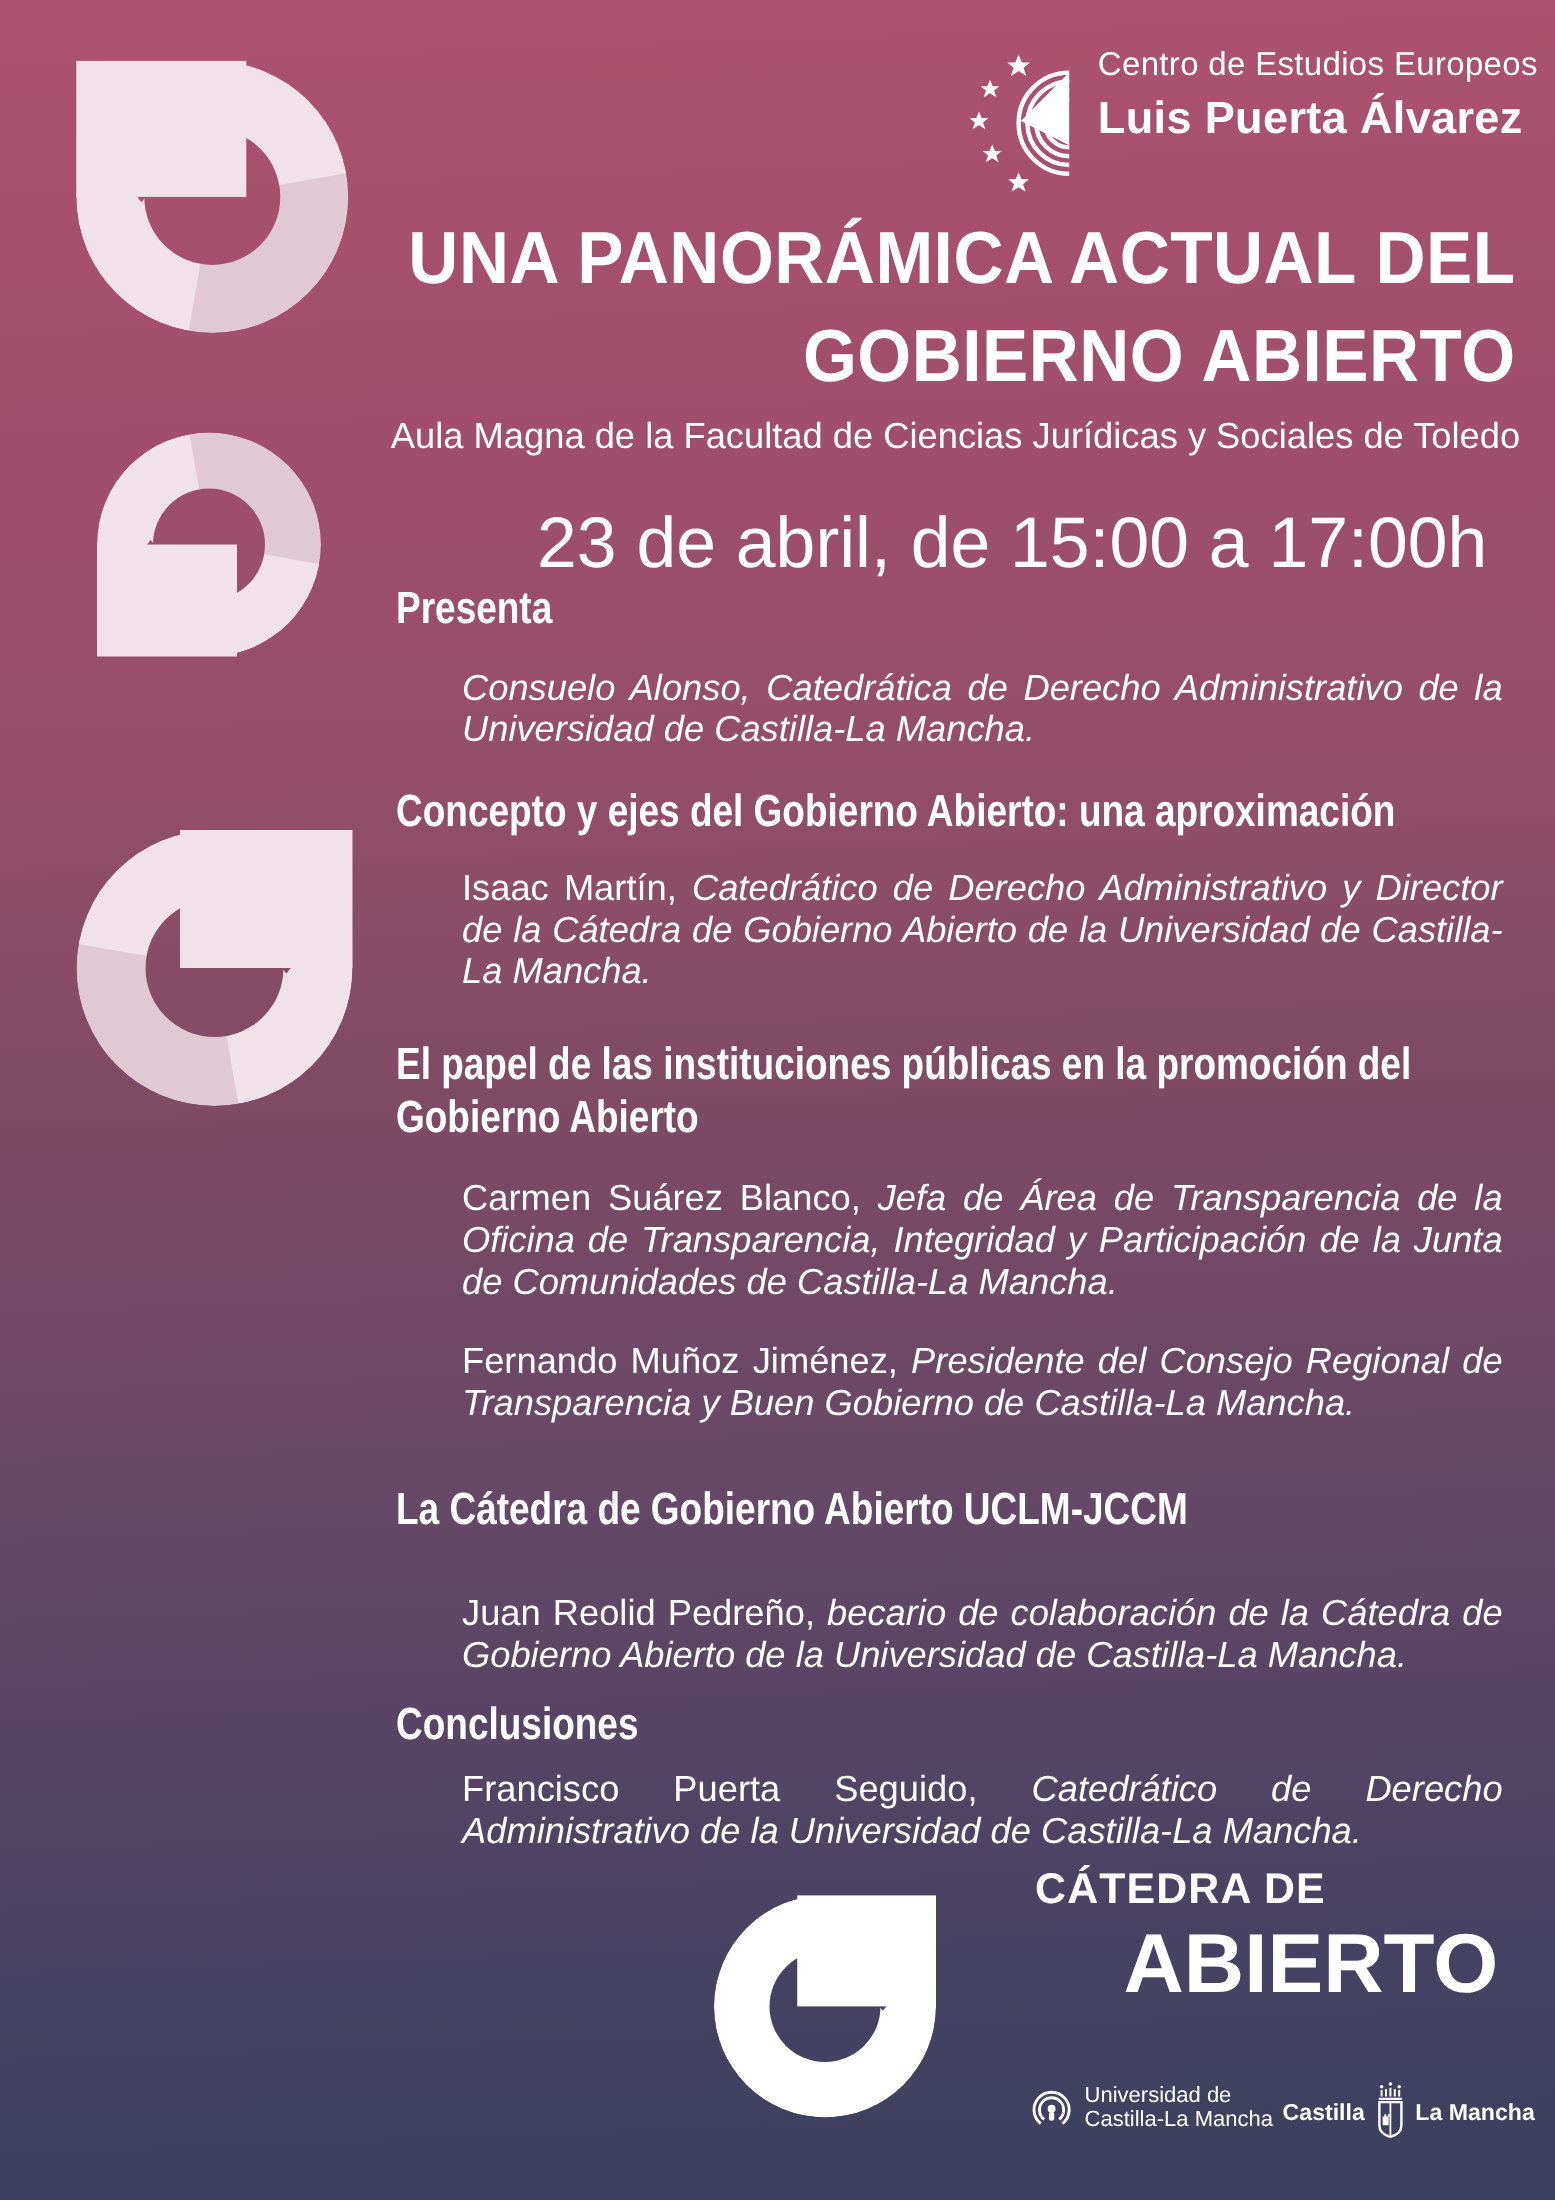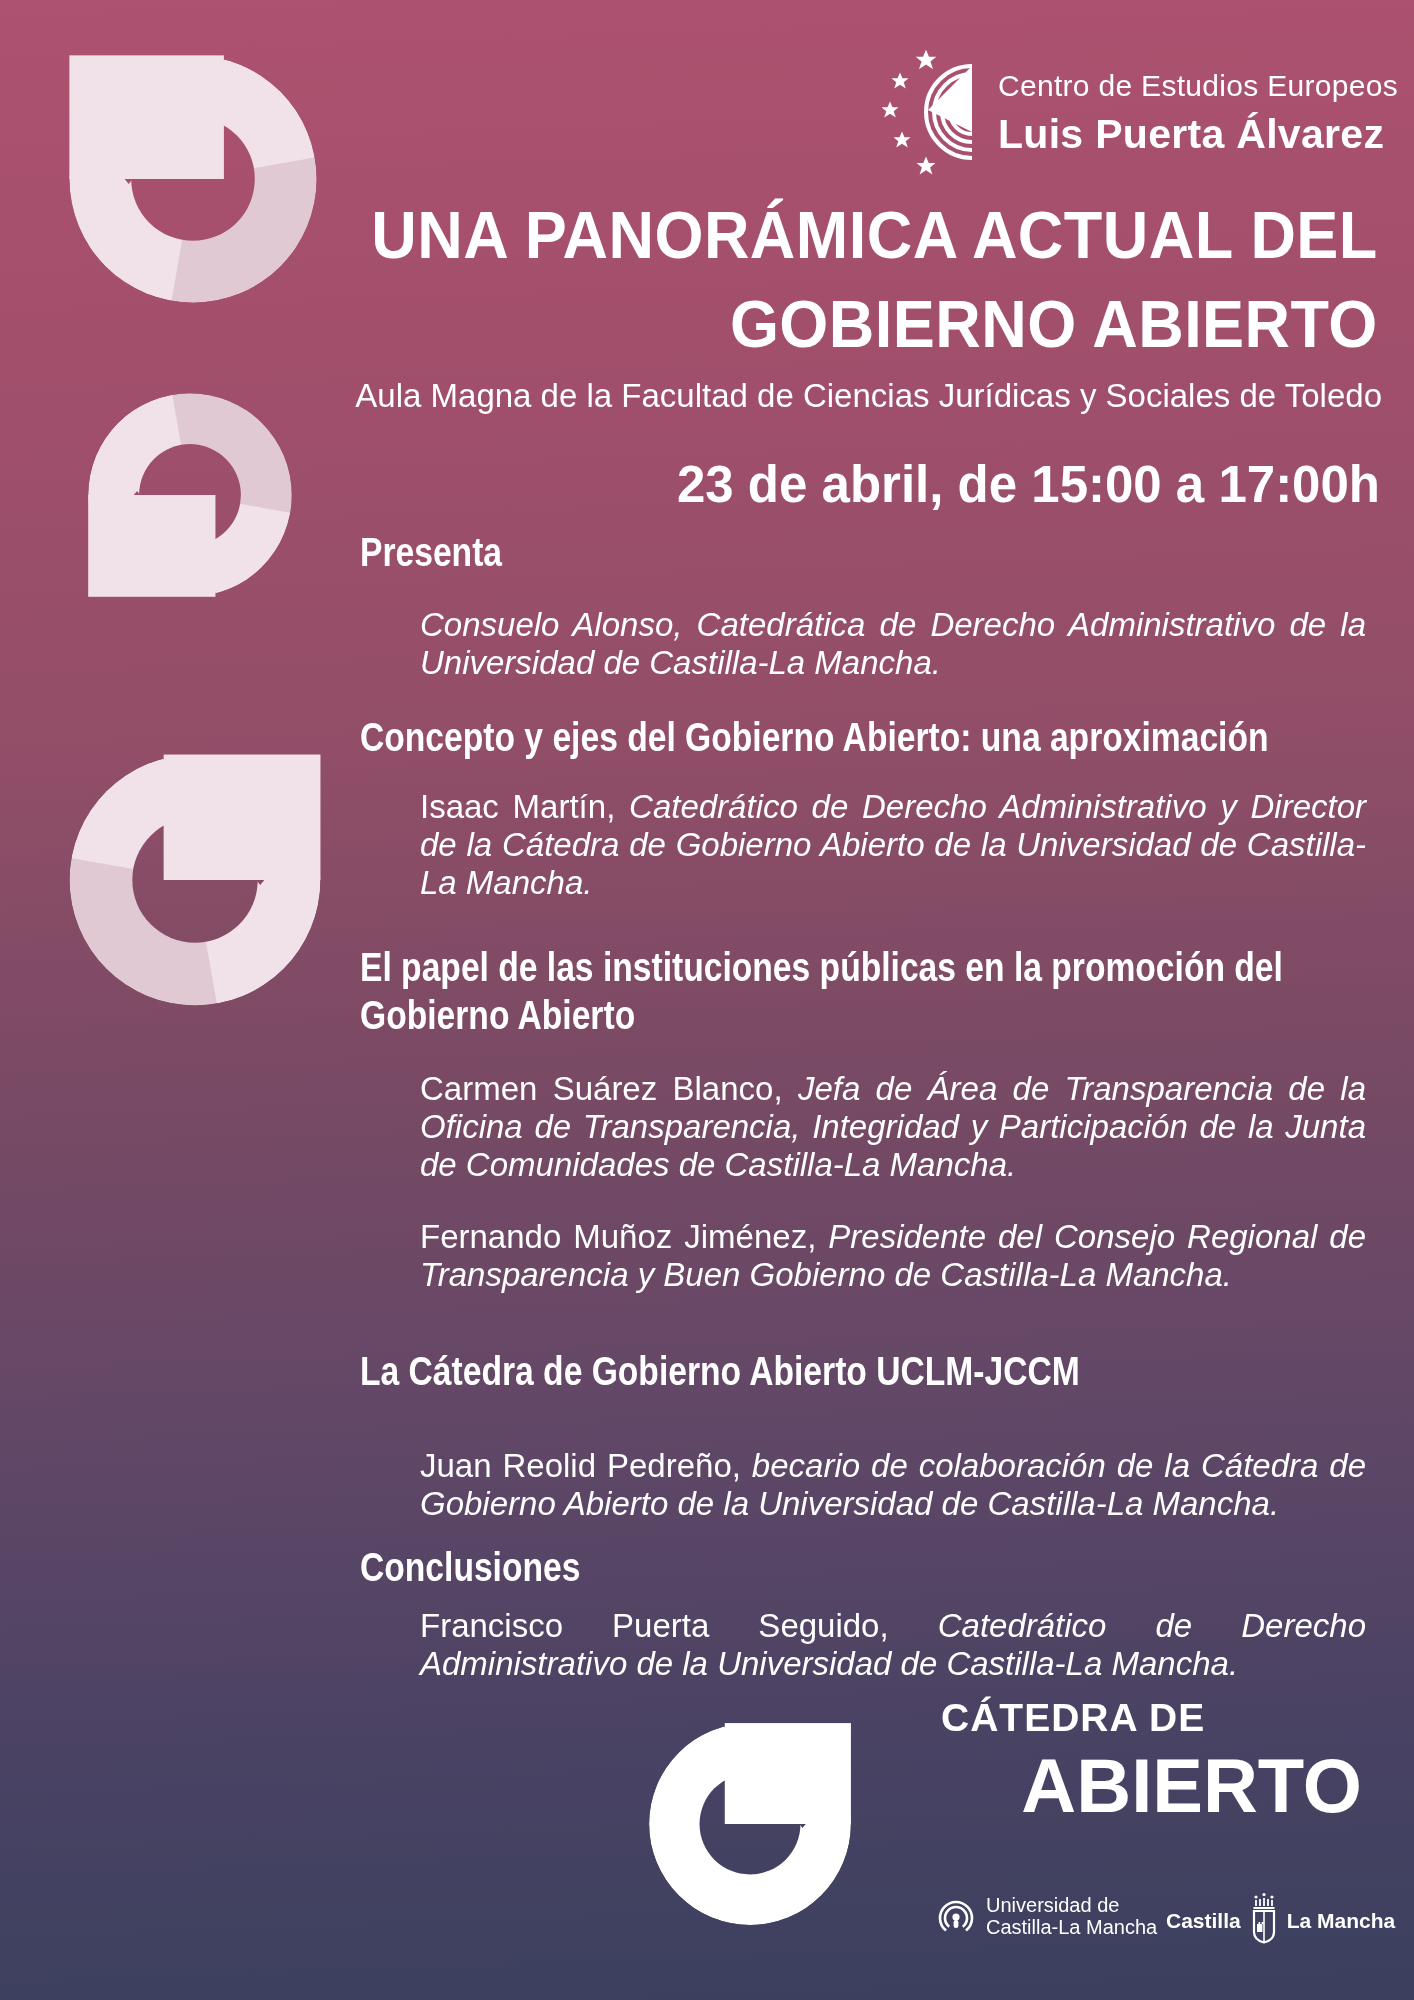--- a/index.html
+++ b/index.html
@@ -6,29 +6,29 @@
   body{
     width:1414px;height:2000px;position:relative;overflow:hidden;
     font-family:"Liberation Sans",sans-serif;color:#ffffff;
     background:linear-gradient(178deg,
       #ad5270 0%, #a34f6c 16%, #934e68 36%, #7b4a64 52%,
       #624767 70%, #484263 87%, #3b405e 100%);
   }
   svg{display:block;}
   .gmark{position:absolute;}
   
-  .cee{position:absolute;top:42px;right:16px;display:flex;align-items:center;gap:24px;}
+  .cee{position:absolute;top:42px;right:16px;display:flex;gap:24px;}
   .cee-l1{font-size:30px;font-weight:400;letter-spacing:.3px;margin-bottom:8px;}
   .cee-l2{font-size:41px;font-weight:bold;letter-spacing:.3px;}
   
   .title{position:absolute;top:190px;right:36px;text-align:right;font-weight:bold;
          font-size:67px;line-height:89px;letter-spacing:.5px;
          transform:scaleX(.94);transform-origin:100% 0;white-space:nowrap;}
   .subtitle{position:absolute;top:377px;right:32px;font-size:33px;white-space:nowrap;}
-  .datetime{position:absolute;top:455px;right:34px;font-size:51px;white-space:nowrap;font-weight:bold;}
+  .datetime{position:absolute;top:455px;right:62px;font-size:65px;white-space:nowrap;}
   
   .sections{position:absolute;left:360px;right:36px;top:0;height:1492px;}
   .sec-h{position:absolute;left:0;width:1241px;margin:0;font-size:41px;line-height:48px;
          font-weight:bold;transform:scaleX(.82);transform-origin:0 0;}
   .sec-p{position:absolute;left:48px;right:0;margin:12px;font-size:33px;line-height:38px;
          text-align:justify;}
   .rl{font-style:italic;}
   .it{font-style:italic;}
   
   .catedra{position:absolute;left:941px;top:1696px;width:421px;font-weight:bold;}

